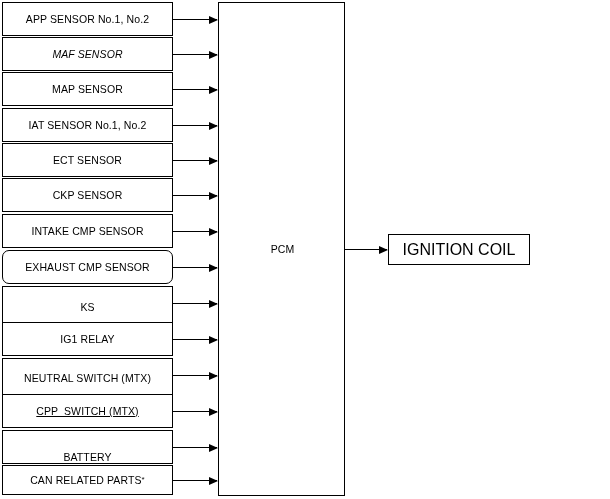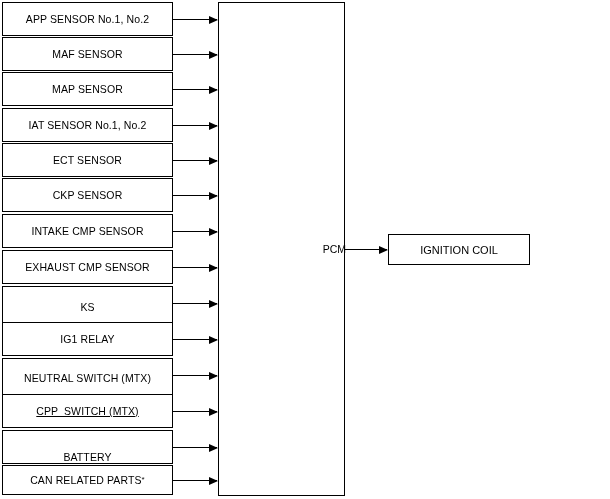--- a/index.html
+++ b/index.html
@@ -50,39 +50,39 @@
     height: 494px;
     box-sizing: border-box;
     border: 1px solid #000000;
     background: #ffffff;
   }
   #pcm-label {
     position: absolute;
     left: 0;
     top: 240px;
     width: 127px;
-    text-align: right;
+    text-align: center;
     font-size: 10.5px;
     color: #000000;
   }
 
   
   #ignition-coil-box {
     position: absolute;
     left: 388px;
     top: 234px;
     width: 142px;
     height: 31px;
     box-sizing: border-box;
     border: 1px solid #000000;
     background: #ffffff;
     display: flex;
     align-items: center;
     justify-content: center;
-    font-size: 11px;
+    font-size: 16px;
     color: #000000;
   }
 
   
   .arrow {
     position: absolute;
     height: 1px;
     background: #000000;
   }
   .arrow::after {
@@ -118,33 +118,33 @@
   }
 </style>
 </head>
 <body>
 
 <div id="diagram">
 
   <div id="inputs-layer">
       <div class="input-box" style="top: 2px; height: 34px;"><span>APP SENSOR No.1, No.2</span></div>
       <div class="arrow arrow-in" style="top: 19px;"></div>
-      <div class="input-box" style="top: 37px; height: 34px;"><span>MAF SENSOR</span></div>
+      <div class="input-box" style="top: 37px; height: 34px; font-style: italic;"><span>MAF SENSOR</span></div>
       <div class="arrow arrow-in" style="top: 54px;"></div>
       <div class="input-box" style="top: 72px; height: 34px;"><span>MAP SENSOR</span></div>
       <div class="arrow arrow-in" style="top: 89px;"></div>
       <div class="input-box" style="top: 108px; height: 34px;"><span>IAT SENSOR No.1, No.2</span></div>
       <div class="arrow arrow-in" style="top: 125px;"></div>
       <div class="input-box" style="top: 143px; height: 34px;"><span>ECT SENSOR</span></div>
       <div class="arrow arrow-in" style="top: 160px;"></div>
       <div class="input-box" style="top: 178px; height: 34px;"><span>CKP SENSOR</span></div>
       <div class="arrow arrow-in" style="top: 195px;"></div>
       <div class="input-box" style="top: 214px; height: 34px; justify-content: center;"><span>INTAKE CMP SENSOR</span></div>
       <div class="arrow arrow-in" style="top: 231px;"></div>
-      <div class="input-box" style="top: 250px; height: 34px;"><span>EXHAUST CMP SENSOR</span></div>
+      <div class="input-box" style="top: 250px; height: 34px; border-radius: 7px;"><span>EXHAUST CMP SENSOR</span></div>
       <div class="arrow arrow-in" style="top: 267px;"></div>
       <div class="input-box" style="top: 286px; height: 41px;"><span>KS</span></div>
       <div class="arrow arrow-in" style="top: 303px;"></div>
       <div class="input-box" style="top: 322px; height: 34px;"><span>IG1 RELAY</span></div>
       <div class="arrow arrow-in" style="top: 339px;"></div>
       <div class="input-box" style="top: 358px; height: 40px;"><span>NEUTRAL SWITCH (MTX)</span></div>
       <div class="arrow arrow-in" style="top: 375px;"></div>
       <div class="input-box" style="top: 394px; height: 34px; text-decoration: underline;"><span>CPP  SWITCH (MTX)</span></div>
       <div class="arrow arrow-in" style="top: 411px;"></div>
       <div class="input-box" style="top: 430px; height: 34px; align-items: flex-end;"><span>BATTERY</span></div>

